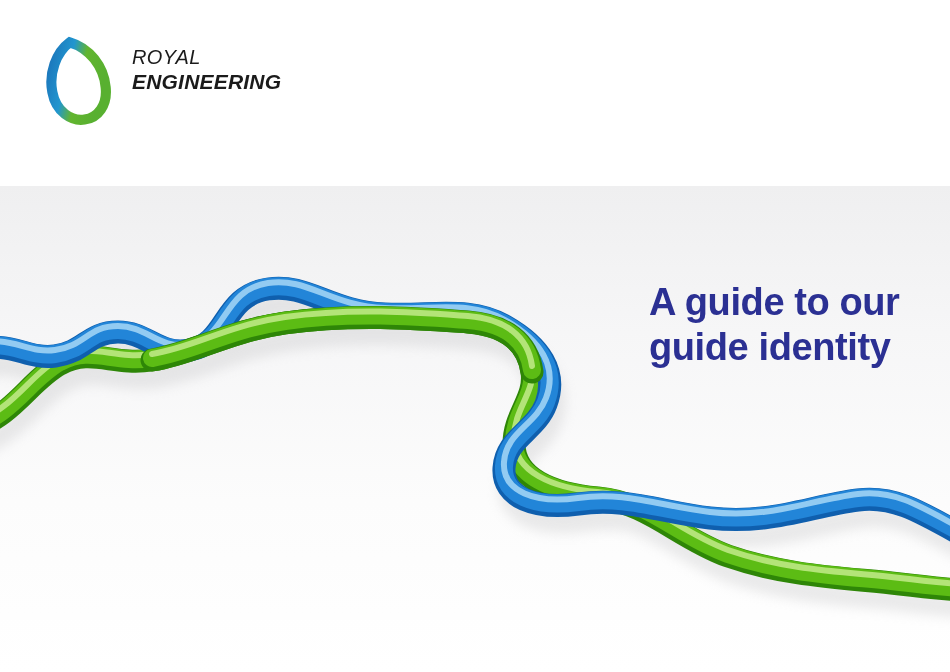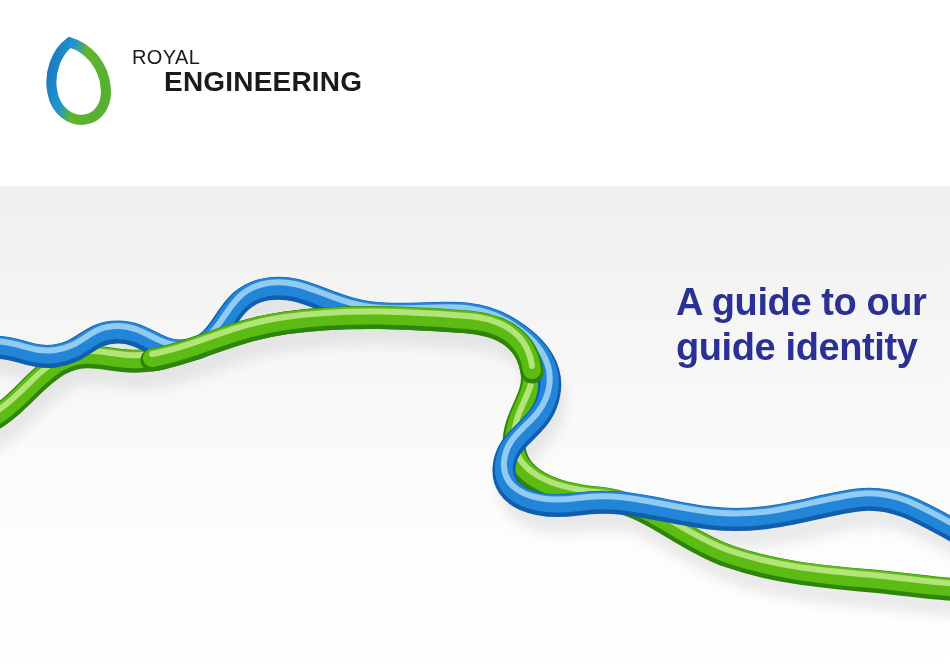--- a/index.html
+++ b/index.html
@@ -6,33 +6,33 @@
   body{
     width:950px;height:672px;overflow:hidden;background:#ffffff;
     font-family:"Liberation Sans",sans-serif;
     -webkit-font-smoothing:antialiased;
   }
   .page{position:relative;width:950px;height:672px;background:#ffffff;}
 
   
   .logo{position:absolute;left:42px;top:34px;display:flex;align-items:flex-start;gap:16px;}
   .logo-icon svg{display:block;}
-  .logo-text{padding-top:11px;color:#1b1b1b;}
+  .logo-text{padding-top:11px;color:#1b1b1b;font-style:italic;}
   .logo-line{font-size:20px;line-height:24px;letter-spacing:.4px;font-weight:normal;}
-  .logo-line.bold{font-size:28px;line-height:25px;font-weight:bold;letter-spacing:.2px;margin-left:32px;}
+  .logo-line.bold{font-size:21px;line-height:25px;font-weight:bold;letter-spacing:.2px;}
 
   
   .hero{
     position:absolute;left:0;top:186px;width:950px;height:486px;
     background:linear-gradient(180deg,#efeff0 0%,#f6f6f7 30%,#fcfcfc 65%,#ffffff 100%);
   }
 
   
   .headline{
-    position:absolute;left:676px;top:280px;
+    position:absolute;left:649px;top:280px;
     color:var(--headline-blue,#2b3093);
     font-size:38px;line-height:45px;font-weight:bold;letter-spacing:-0.4px;
   }
   .headline div{white-space:nowrap;}
 
   
   .ribbons{position:absolute;left:0;top:0;width:950px;height:672px;}
   .ribbons path{fill:none;stroke-linecap:round;stroke-linejoin:round;}
   .shadow{stroke:#bcbcbe;stroke-width:22;}
   .g-base{stroke:var(--ribbon-green-dark,#2e8607);stroke-width:23;}

